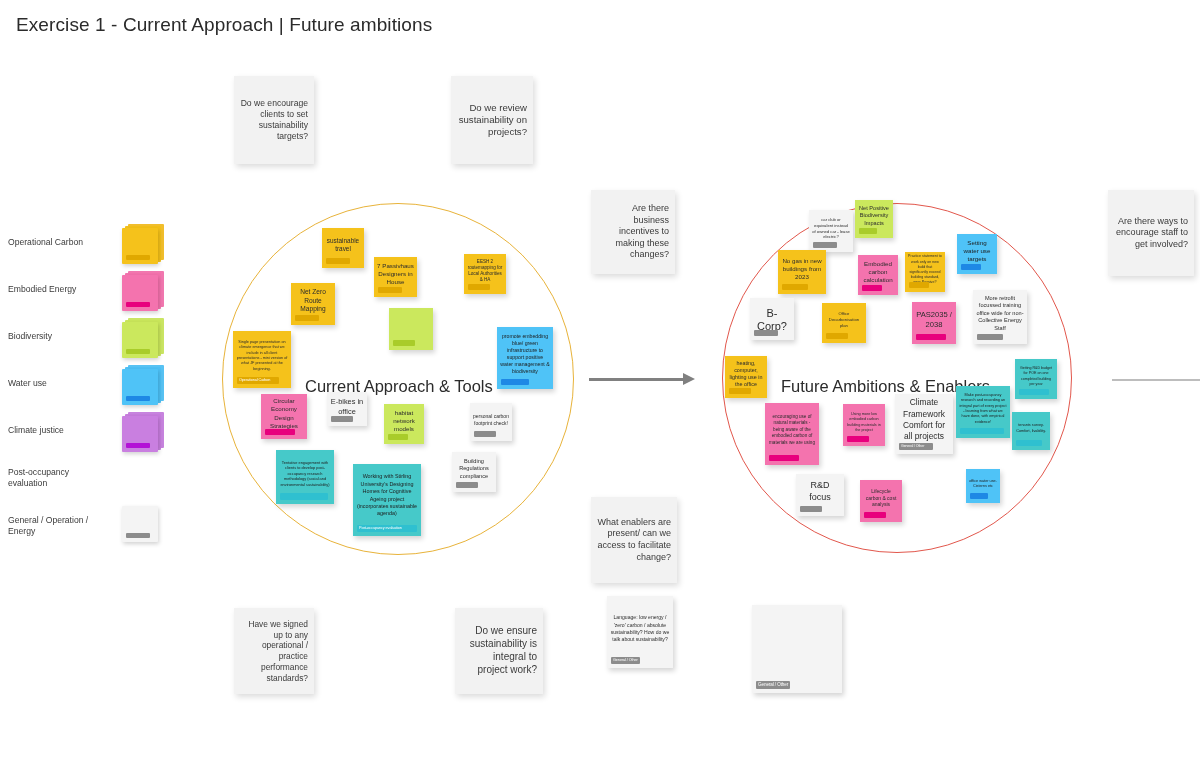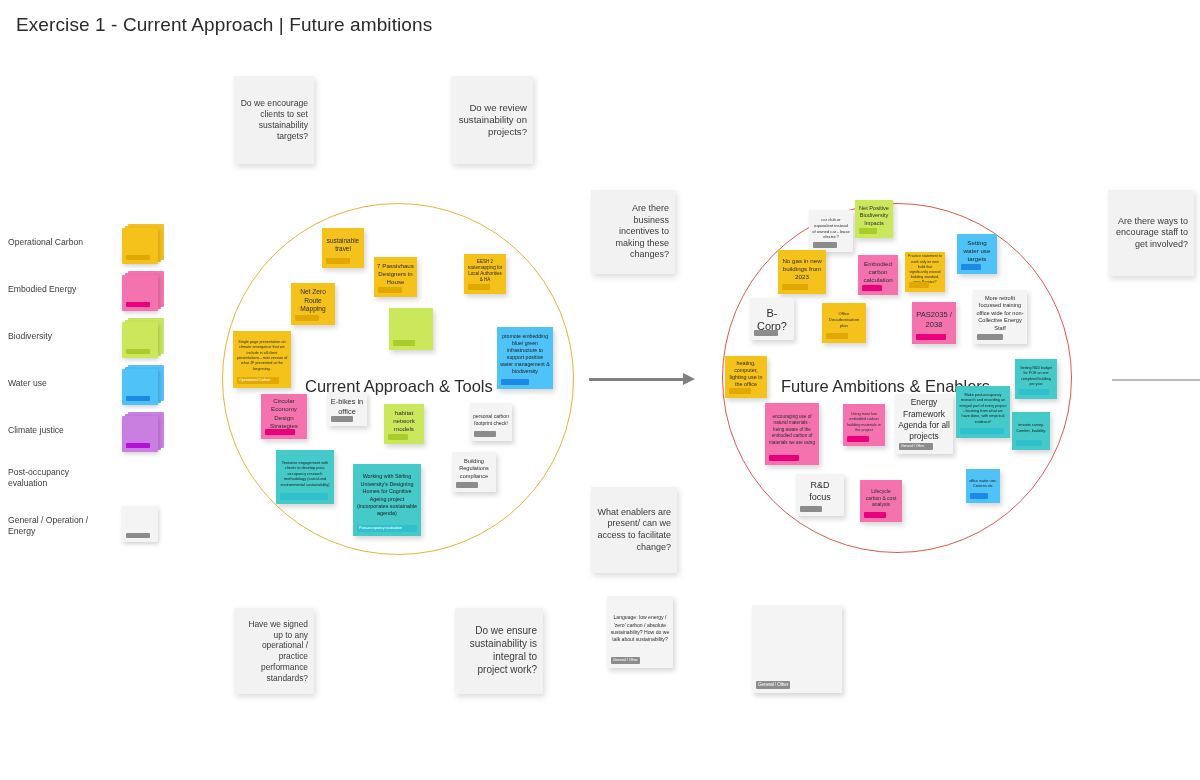--- a/index.html
+++ b/index.html
@@ -181,21 +181,21 @@
   <div class="divider-right"></div>
 
   <div class="qcard" style="left:234px;top:76px;width:80px;height:88px;font-size:8.6px;">Do we encourage clients to set sustainability targets?</div>
 
   <div class="qcard" style="left:451px;top:76px;width:82px;height:88px;font-size:9.6px;">Do we review sustainability on projects?</div>
 
   <div class="qcard" style="left:591px;top:190px;width:84px;height:84px;font-size:9px;">Are there business incentives to making these changes?</div>
 
   <div class="qcard" style="left:1108px;top:190px;width:86px;height:86px;font-size:9px;">Are there ways to encourage staff to get involved?</div>
 
-  <div class="qcard" style="left:591px;top:487px;width:86px;height:86px;font-size:9px;">What enablers are present/ can we access to facilitate change?</div>
+  <div class="qcard" style="left:591px;top:497px;width:86px;height:86px;font-size:9px;">What enablers are present/ can we access to facilitate change?</div>
 
 
   <div class="qcard" style="left:234px;top:608px;width:80px;height:86px;font-size:8.4px;">Have we signed up to any operational / practice performance standards?</div>
 
   <div class="qcard" style="left:455px;top:608px;width:88px;height:86px;font-size:10px;">Do we ensure sustainability is integral to project work?</div>
 
   <div class="note c-general tag-wide" style="left:607px;top:596px;width:66px;height:72px;font-size:5.1px;line-height:7.4px;">
     <span class="note-text">Language: low energy / 'zero' carbon / absolute sustainability? How do we talk about sustainability?</span>
     <span class="tag">General / Other</span>
   </div>
@@ -333,21 +333,21 @@
     <span class="note-text" style="padding-bottom:11px;">encouraging use of natural materials - being aware of the embodied carbon of materials we are using</span>
     <span class="tag" style="width:26px;"></span>
   </div>
 
   <div class="note c-embodied" style="left:843px;top:403width:0;width:42px;height:42px;top:404px;font-size:3.8px;line-height:5.4px;">
     <span class="note-text" style="padding-bottom:8px;">Using more low embodied carbon building materials in the project</span>
     <span class="tag" style="width:18px;"></span>
   </div>
 
   <div class="note c-general" style="left:895px;top:394px;width:58px;height:60px;font-size:8.4px;line-height:11.4px;">
-    <span class="note-text" style="padding-bottom:11px;">Energy Framework Agenda for all projects</span>
+    <span class="note-text" style="padding-bottom:11px;">Climate Framework Comfort for all projects</span>
     <span class="tag" style="width:30px;height:7px;line-height:7px;font-size:3.6px;">General / Other</span>
   </div>
 
   <div class="note c-postocc" style="left:956px;top:386px;width:54px;height:52px;font-size:3.8px;line-height:5.4px;">
     <span class="note-text" style="padding-bottom:9px;">Make post-occupancy research and recording an integral part of every project - learning from what we have done, with empirical evidence!</span>
     <span class="tag" style="width:40px;background:#2fc0d0;"></span>
   </div>
 
   <div class="note c-postocc" style="left:1015px;top:359px;width:42px;height:40px;font-size:3.6px;line-height:5.2px;">
     <span class="note-text" style="padding-bottom:8px;">Getting R&amp;D budget for POE on one completed building per year</span>

